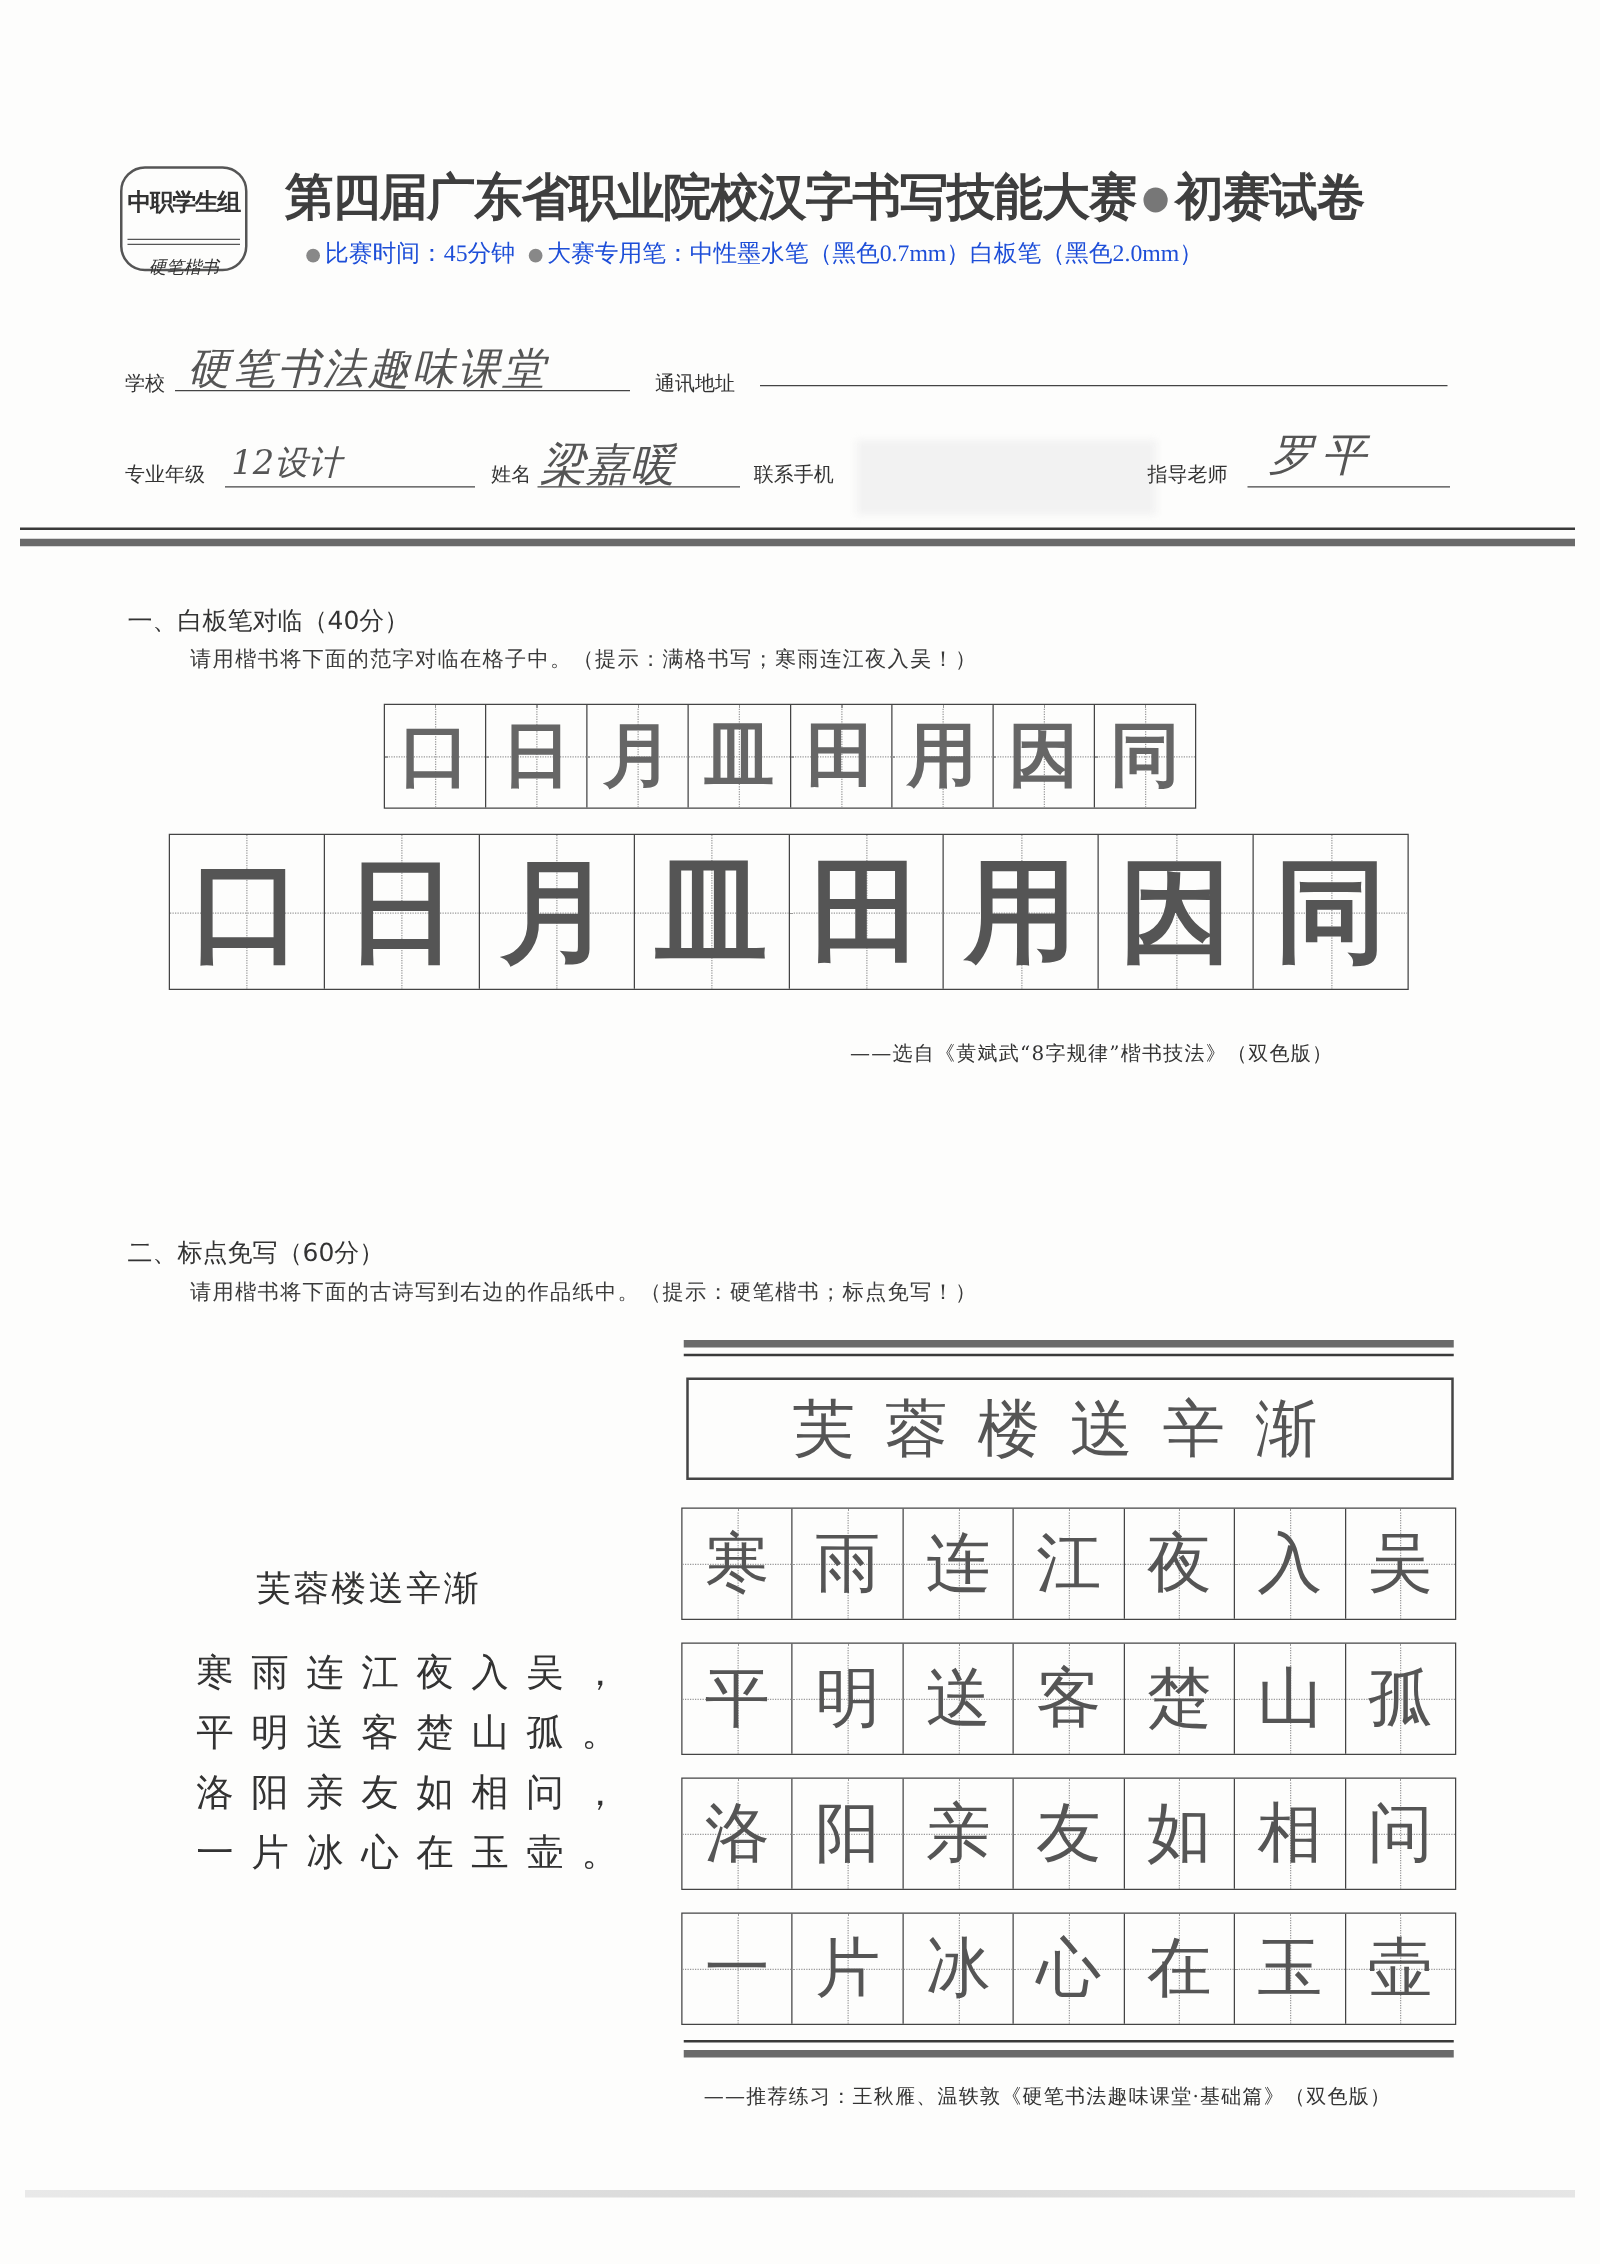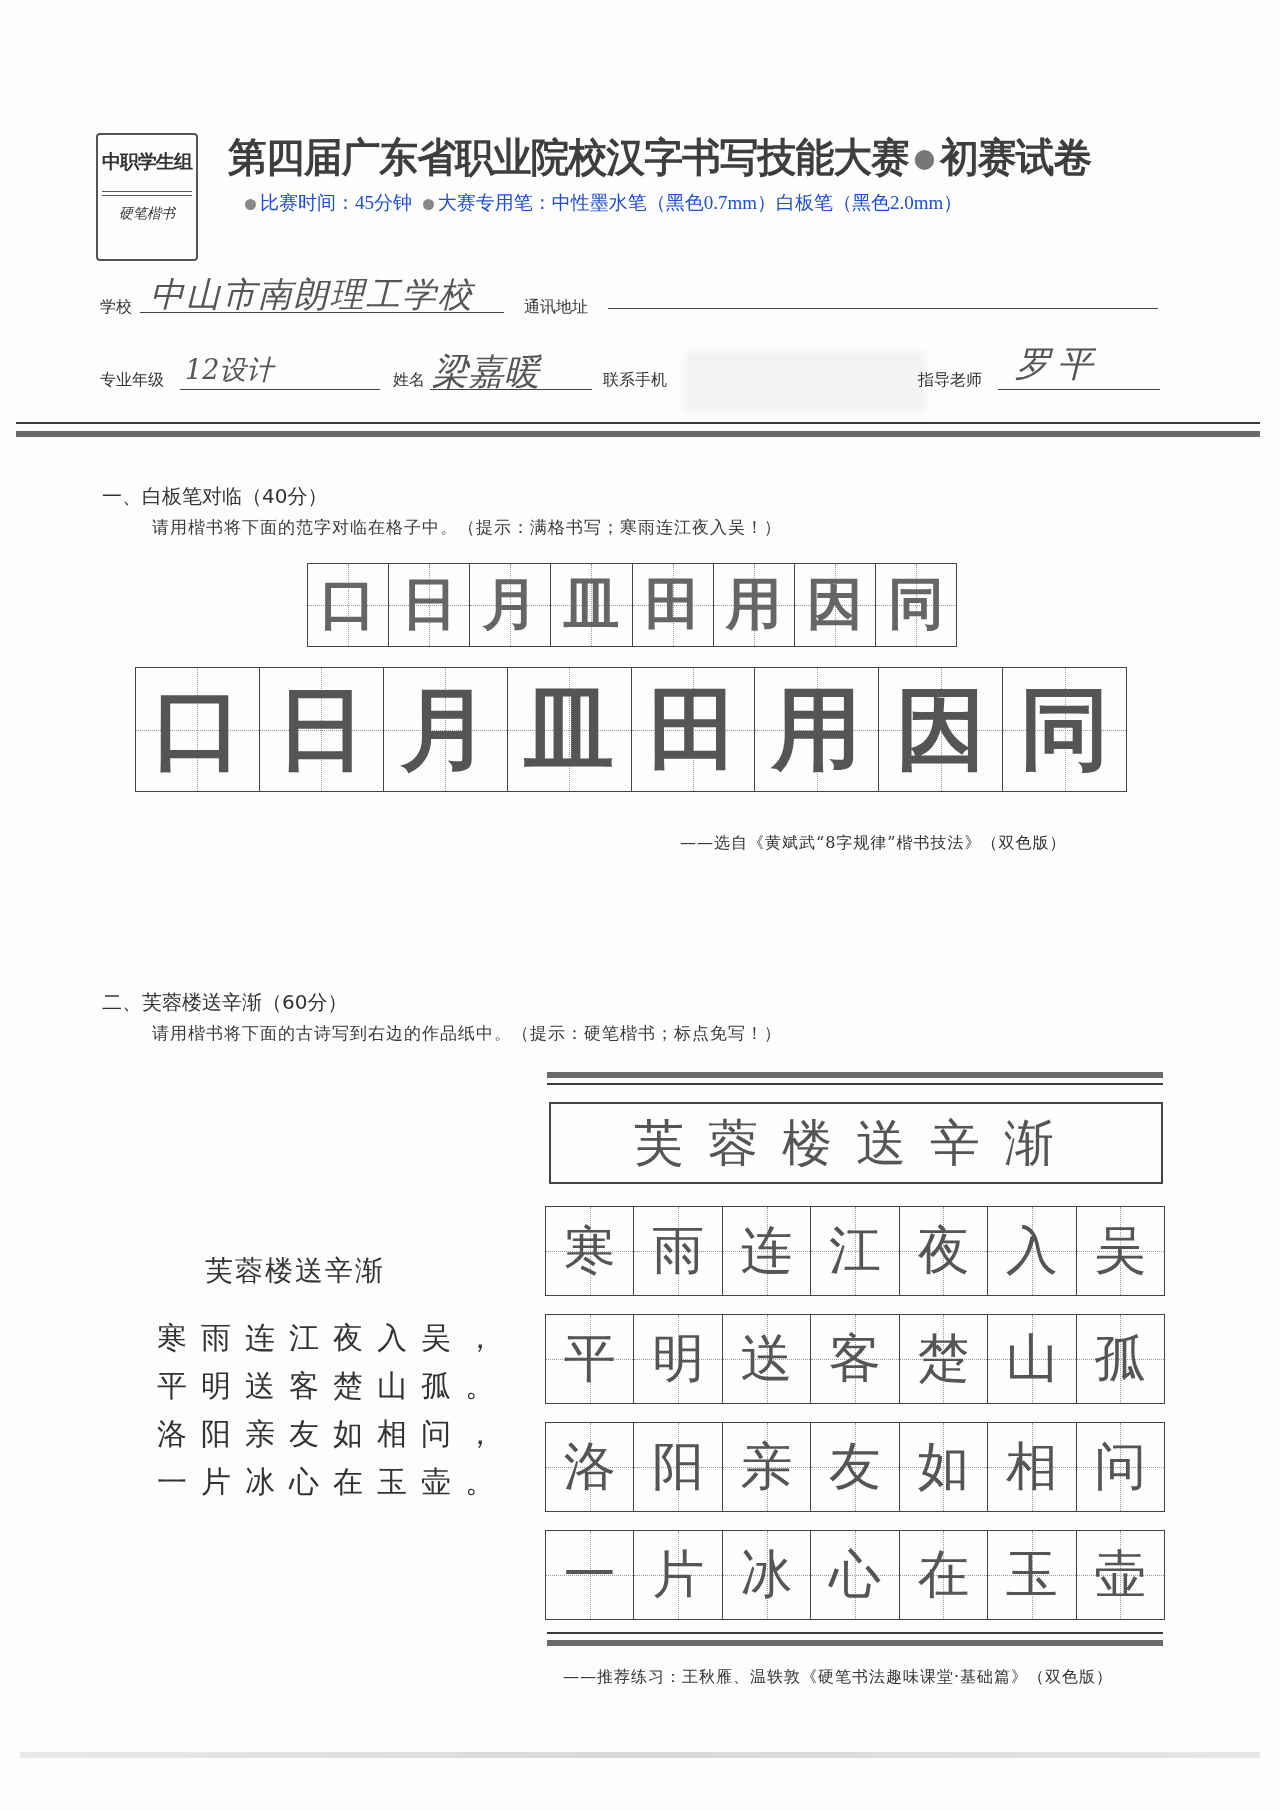--- a/index.html
+++ b/index.html
@@ -4,22 +4,22 @@
 <style>
   html, body { margin:0; padding:0; }
   body {
     width:1280px; height:1811px; position:relative; overflow:hidden;
     background:#fdfdfc; color:#2e2e2e;
     font-family:"DejaVu Sans", sans-serif;
   }
   .abs { position:absolute; }
   
   .badge {
-    left:96px; top:133px; width:102px; height:128px;
-    border:2px solid #555; border-radius:4px; box-sizing:border-box;
+    left:96px; top:133px; width:102px; height:84px;
+    border:2px solid #555; border-radius:20px; box-sizing:border-box;
   }
   .badge .top { position:absolute; left:0; right:0; top:14px; text-align:center; font-size:19px; font-weight:bold; color:#333; letter-spacing:-1px; }
   .badge .sep1 { position:absolute; left:4px; right:4px; top:56px; border-top:1px solid #555; }
   .badge .sep2 { position:absolute; left:4px; right:4px; top:60px; border-top:1px solid #555; }
   .badge .bot { position:absolute; left:0; right:0; top:70px; text-align:center; font-size:14px; font-family:"DejaVu Serif", serif; font-style:italic; color:#333; }
   .title {
     left:228px; top:130px; font-size:40px; font-weight:bold; color:#3e3e3e; letter-spacing:-1px; white-space:nowrap;
     transform:scaleX(0.97); transform-origin:left;
   }
   .title .dot { display:inline-block; width:20px; height:20px; border-radius:50%; background:#777; margin:0 6px; vertical-align:middle; }
@@ -83,21 +83,21 @@
   <span>第四届广东省职业院校汉字书写技能大赛</span><span class="dot"></span><span>初赛试卷</span>
 </div>
 
 <div class="abs subtitle">
   <span class="bullet"></span><span>比赛时间：45分钟</span>
   <span class="bullet" style="margin-left:6px"></span><span>大赛专用笔：中性墨水笔（黑色0.7mm）白板笔（黑色2.0mm）</span>
 </div>
 
 <div class="abs lbl" style="left:100px;top:297px;">学校</div>
 <div class="abs line" style="left:140px;top:312px;width:364px;height:0;"></div>
-<div class="abs hand" style="left:150px;top:272px;font-size:34px;letter-spacing:2px;">中山市南朗理工学校</div>
+<div class="abs hand" style="left:150px;top:272px;font-size:34px;letter-spacing:2px;">硬笔书法趣味课堂</div>
 
 <div class="abs lbl" style="left:524px;top:297px;">通讯地址</div>
 <div class="abs line" style="left:608px;top:308px;width:550px;height:0;"></div>
 
 <div class="abs lbl" style="left:100px;top:370px;">专业年级</div>
 <div class="abs line" style="left:180px;top:389px;width:200px;height:0;"></div>
 <div class="abs hand" style="left:185px;top:352px;font-size:27px;">12设计</div>
 
 <div class="abs lbl" style="left:393px;top:370px;">姓名</div>
 <div class="abs line" style="left:430px;top:389px;width:162px;height:0;"></div>
@@ -165,21 +165,21 @@
   <div class="cell">
       <span>因</span>
     </div>
   <div class="cell">
       <span>同</span>
     </div>
 </div>
 
 <div class="abs credit" style="left:680px;top:822px;margin-top:11px;">——选自《黄斌武“8字规律”楷书技法》（双色版）</div>
 
-<div class="abs sec-h" style="left:102px;top:989px;">二、芙蓉楼送辛渐（60分）</div>
+<div class="abs sec-h" style="left:102px;top:989px;">二、标点免写（60分）</div>
 <div class="abs sec-note" style="left:152px;top:1022px;">请用楷书将下面的古诗写到右边的作品纸中。（提示：硬笔楷书；标点免写！）</div>
 
 <div class="abs poem-left-title">芙蓉楼送辛渐</div>
 <div class="abs poem-left-line" style="left:157px;top:1318px;">寒雨连江夜入吴，</div>
 <div class="abs poem-left-line" style="left:157px;top:1366px;">平明送客楚山孤。</div>
 <div class="abs poem-left-line" style="left:157px;top:1414px;">洛阳亲友如相问，</div>
 <div class="abs poem-left-line" style="left:157px;top:1462px;">一片冰心在玉壶。</div>
 
 <div class="abs rule-thick" style="left:547px;top:1072px;width:616px;"></div>
 <div class="abs rule-thin" style="left:547px;top:1083px;width:616px;"></div>

